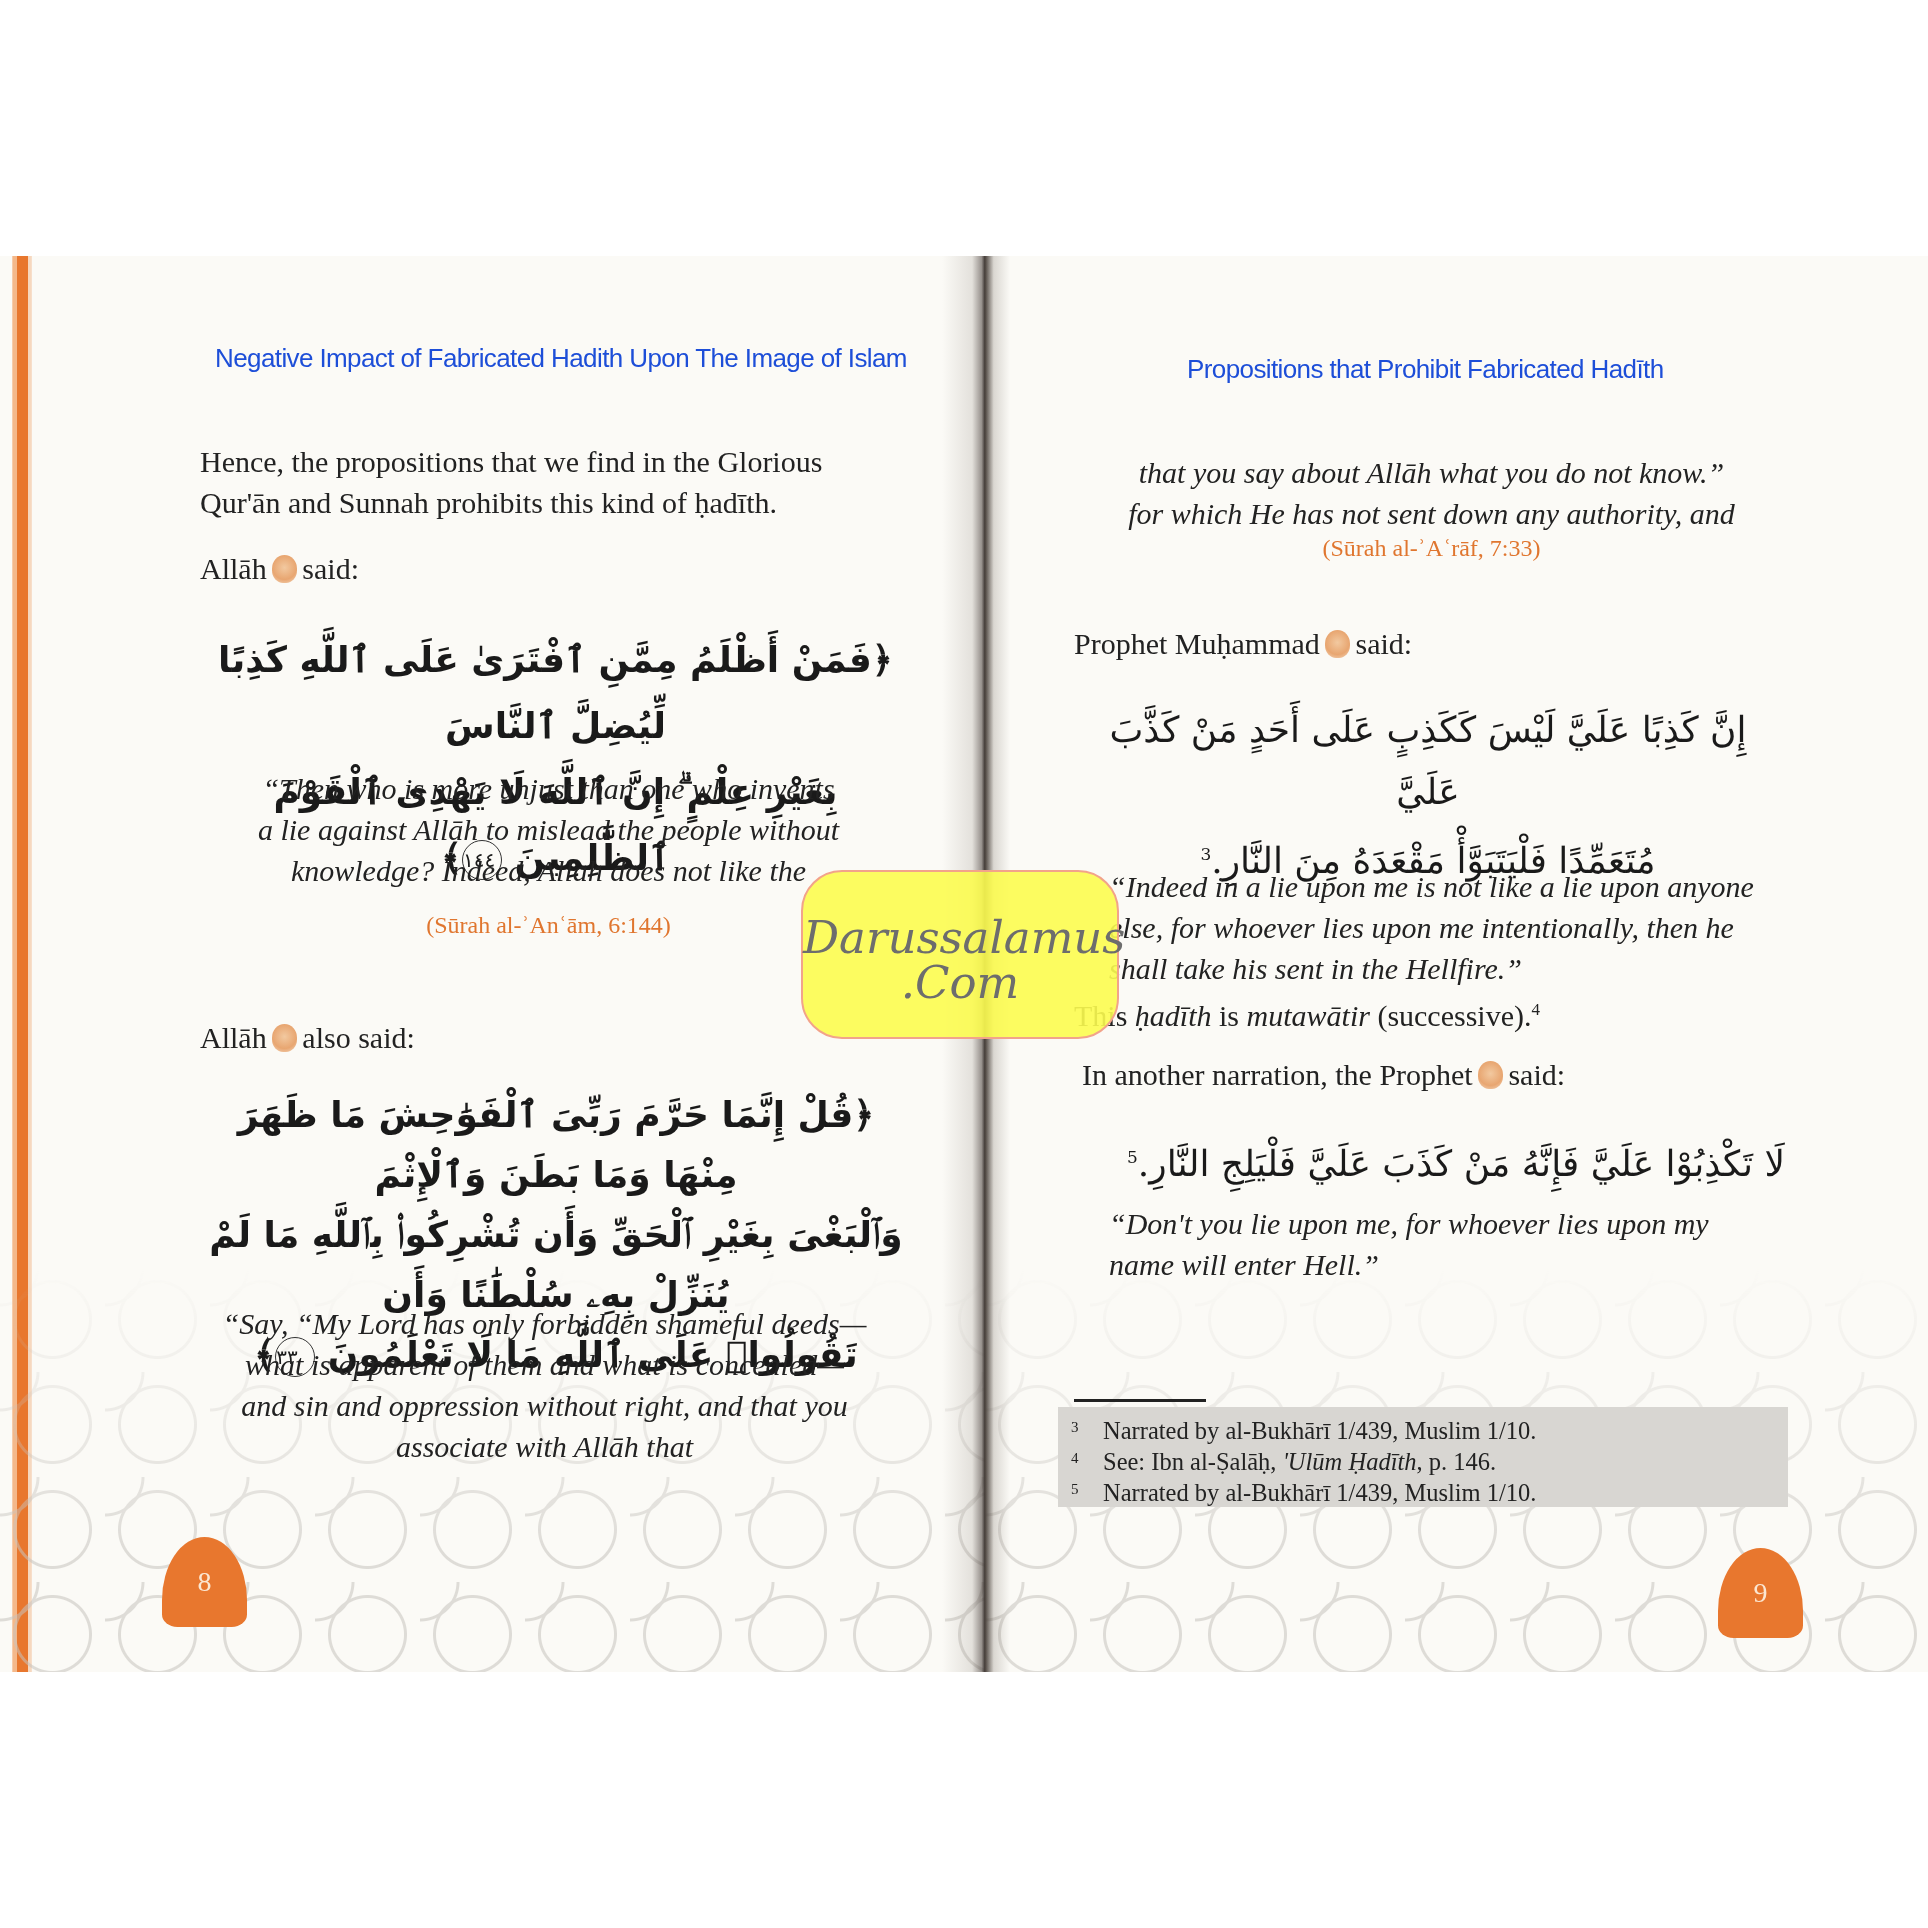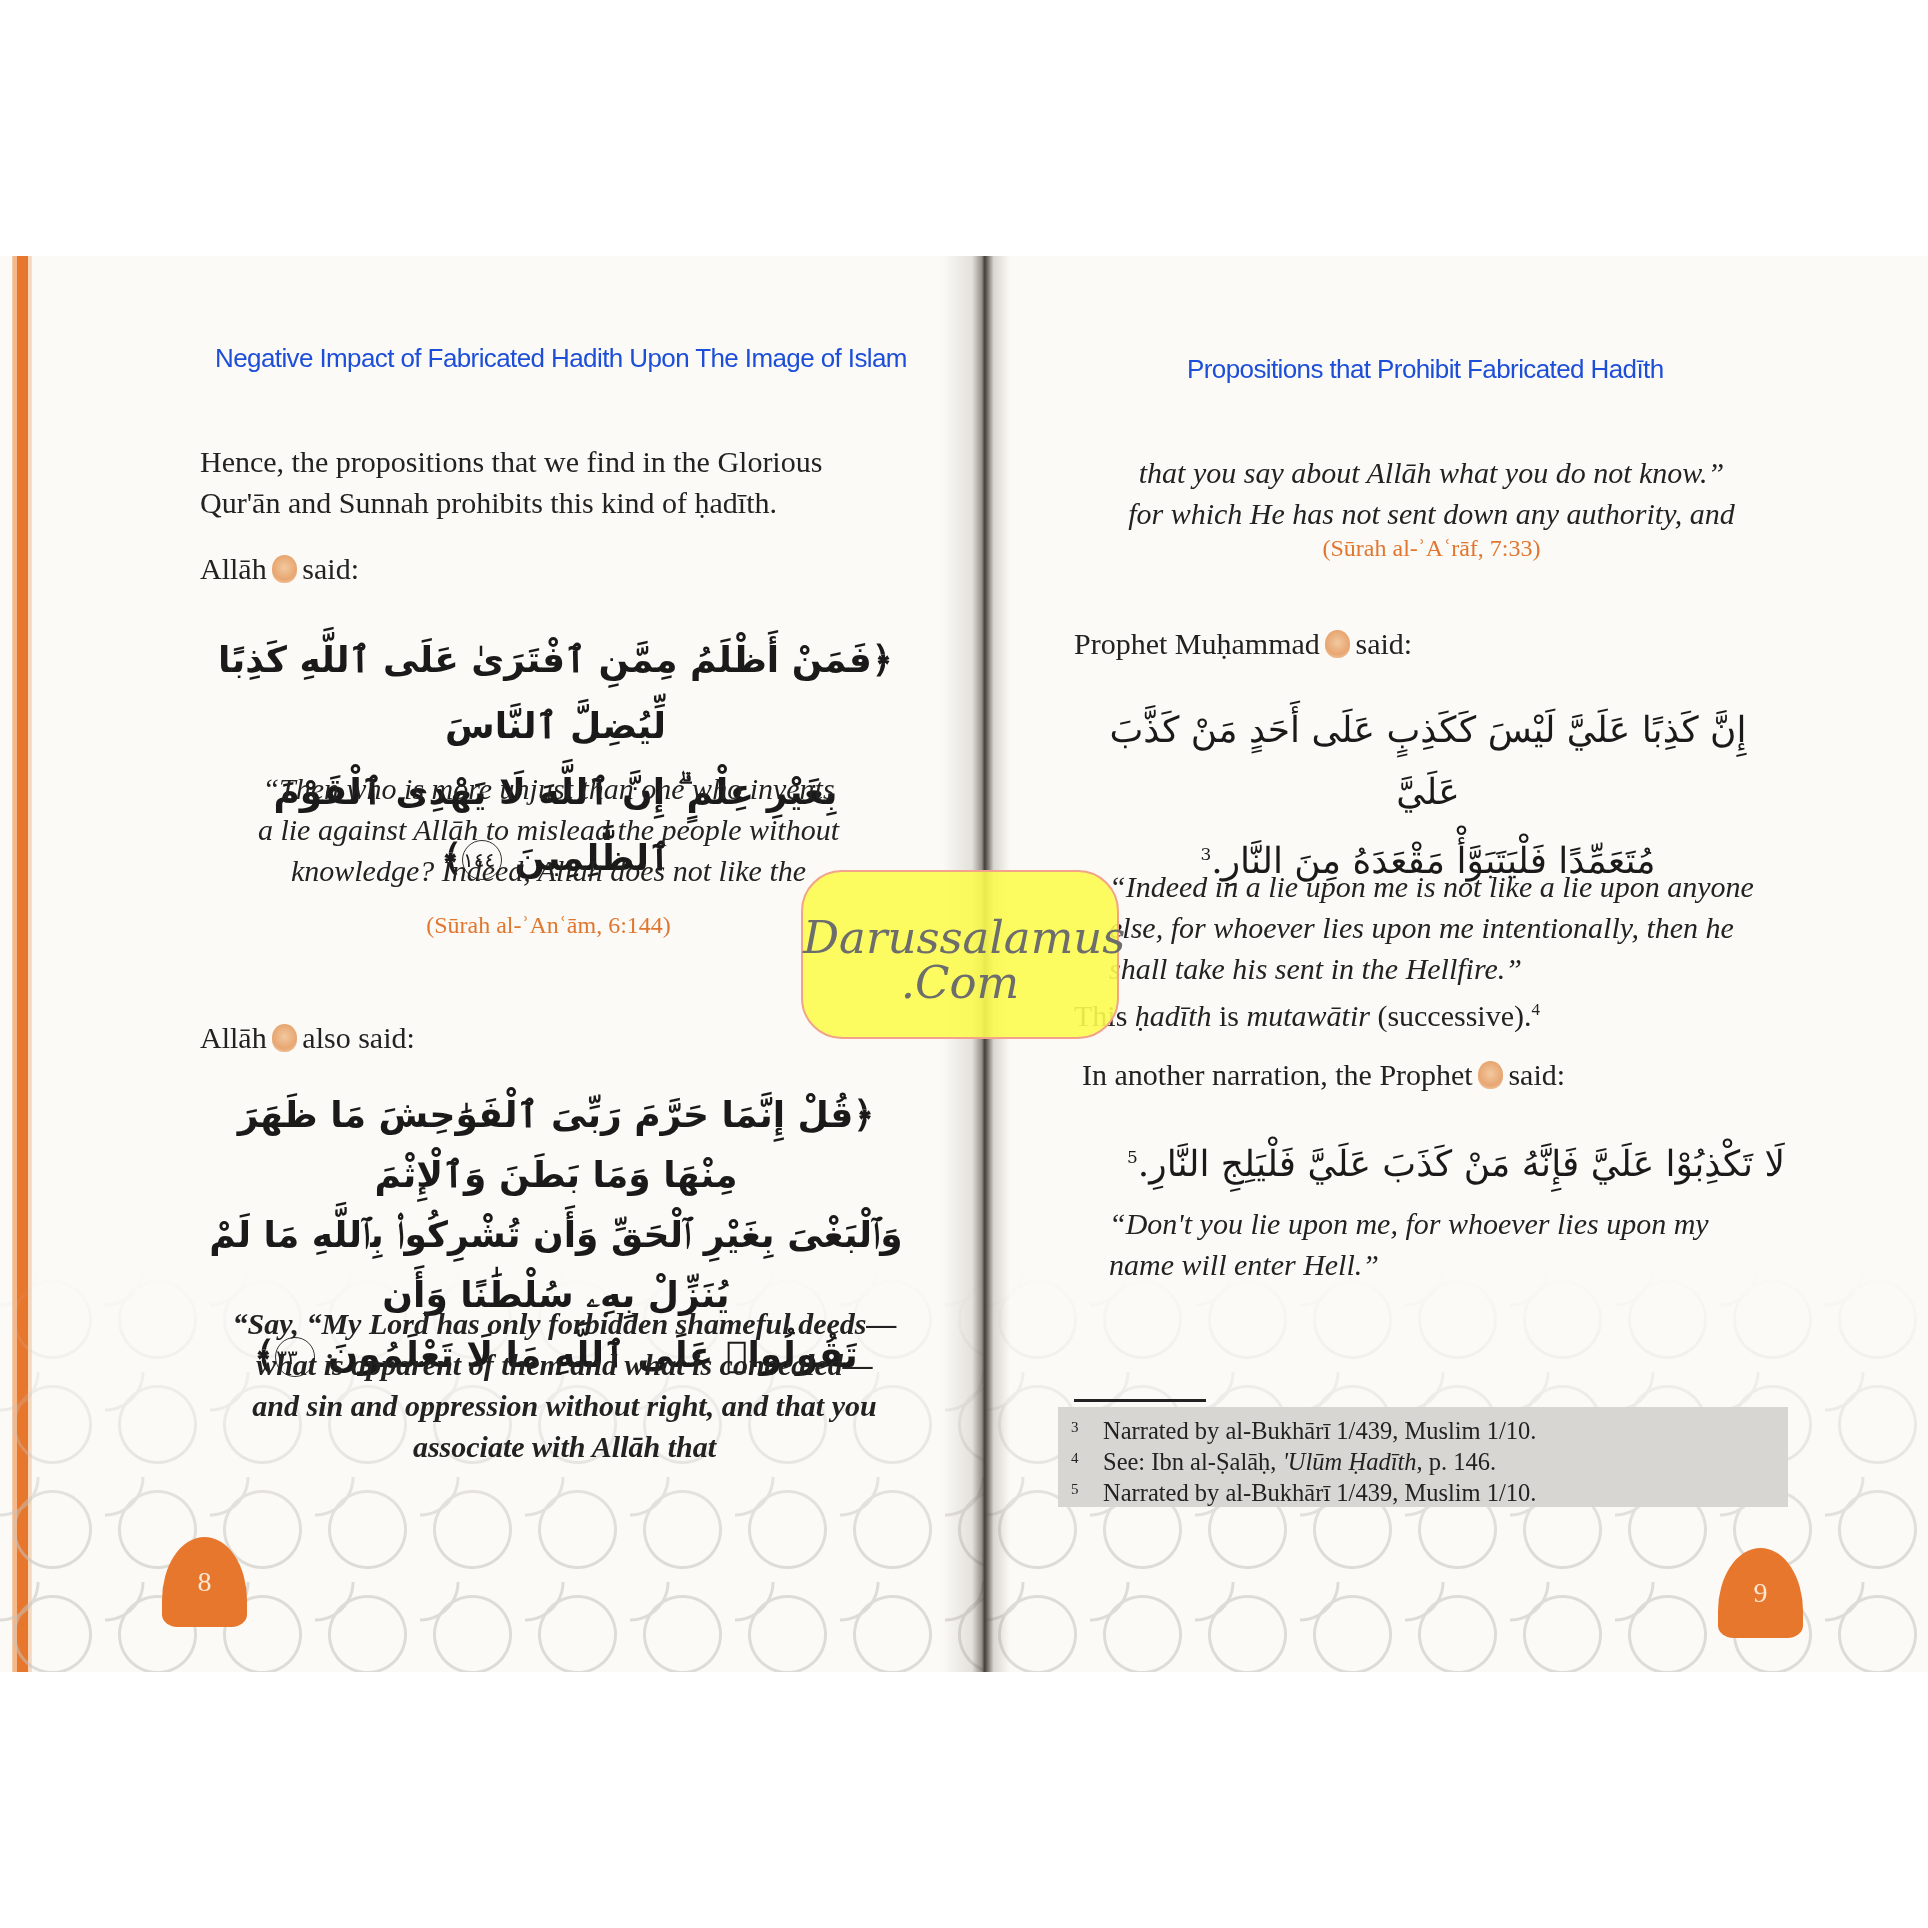--- a/index.html
+++ b/index.html
@@ -73,21 +73,21 @@
     <div class="body-text" style="left:200px; top:761px;">
       <span>Allāh</span><span class="honor"></span><span>also said:</span>
     </div>
 
     <div class="arabic" style="left:198px; top:829px; width:716px; line-height:60px;">
       <div>﴿<span>قُلْ إِنَّمَا حَرَّمَ رَبِّىَ ٱلْفَوَٰحِشَ مَا ظَهَرَ مِنْهَا وَمَا بَطَنَ وَٱلْإِثْمَ</span></div>
       <div>وَٱلْبَغْىَ بِغَيْرِ ٱلْحَقِّ وَأَن تُشْرِكُوا۟ بِٱللَّهِ مَا لَمْ يُنَزِّلْ بِهِۦ سُلْطَٰنًا وَأَن</div>
       <div><span>تَقُولُوا۟ عَلَى ٱللَّهِ مَا لَا تَعْلَمُونَ</span> <span class="ayah-mark">٣٣</span>﴾</div>
     </div>
 
-    <div class="body-text italic center" style="left:216px; top:1047px; width:697px;font-weight:bold;">
+    <div class="body-text italic center" style="left:196px; top:1047px; width:697px;">
       <div>“Say, “My Lord has only forbidden shameful deeds—</div>
       <div>what is apparent of them and what is concealed—</div>
       <div>and sin and oppression without right, and that you</div>
       <div>associate with Allāh that</div>
     </div>
 
     <div class="page-num-badge" style="left:162px; top:1281px;">8</div>
   </div>
 
   <div class="page page-right">

